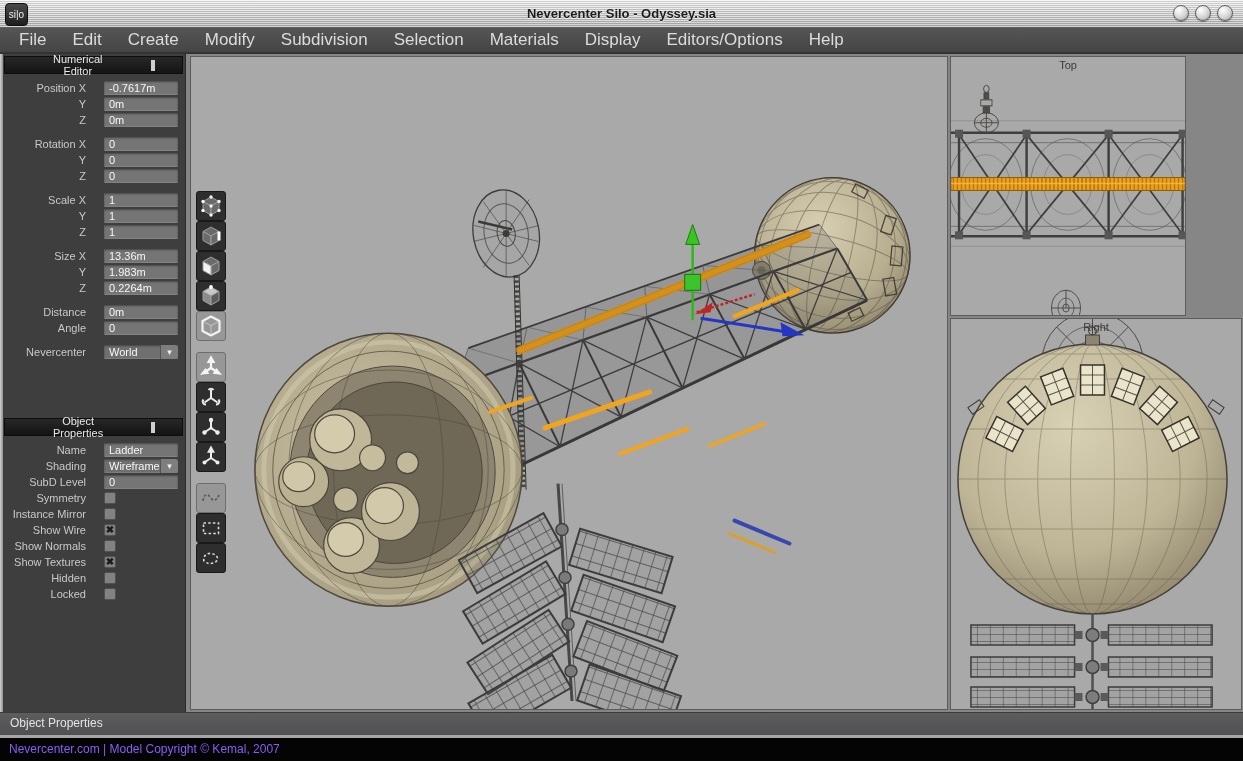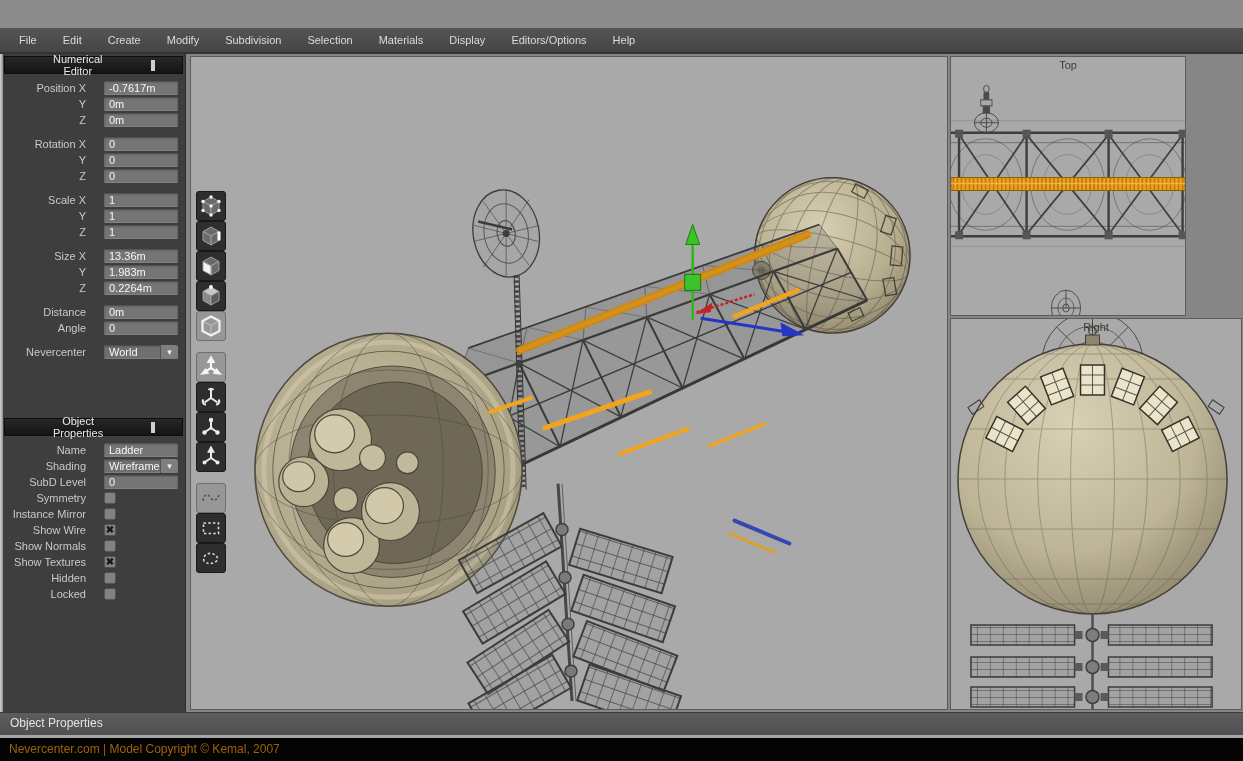--- a/index.html
+++ b/index.html
@@ -19,21 +19,21 @@
     font-size:13px;font-weight:bold;color:#1c1c1c;text-shadow:0 1px 0 rgba(255,255,255,.65);}
   .window-controls{position:absolute;right:10px;top:5px;display:flex;gap:6px;}
   .win-btn{width:16px;height:16px;border-radius:50%;box-sizing:border-box;
     background:radial-gradient(circle at 35% 30%,#ffffff,#d4d4d4 55%,#9b9b9b);
     border:1px solid #626262;box-shadow:0 1px 1px rgba(0,0,0,.35);}
 
   
   .menubar{position:absolute;left:0;top:28px;width:100%;height:26px;box-sizing:border-box;
     background:linear-gradient(180deg,#555555,#454545);border-bottom:2px solid #333;
     display:flex;align-items:center;padding-left:6px;}
-  .menu-item{color:#dcdcdc;font-size:11px;padding:0 13px;line-height:24px;white-space:nowrap;}
+  .menu-item{color:#dcdcdc;font-size:17px;padding:0 13px;line-height:24px;white-space:nowrap;}
 
   
   .content{position:absolute;left:0;top:54px;width:100%;height:658px;background:#868686;}
 
   
   .dock{position:absolute;left:0;top:0;width:186px;height:100%;background:#3e3e3e;
     border-right:1px solid #2a2a2a;box-sizing:border-box;}
   .dock::before{content:"";position:absolute;left:0;top:0;bottom:0;width:3px;
     background:linear-gradient(90deg,#d2d2d2,#8e8e8e);}
   .panel{position:absolute;left:4px;width:179px;background:#3e3e3e;}
@@ -79,27 +79,36 @@
     box-sizing:border-box;display:flex;align-items:center;justify-content:center;}
   .tb-btn.active{background:#979797;border-color:#6e6e6e;}
   .tb-icon{width:24px;height:24px;display:block;}
   .tb-icon svg{display:block;width:100%;height:100%;}
 
   
   .statusbar{position:absolute;left:0;top:712px;width:100%;height:26px;box-sizing:border-box;
     background:linear-gradient(180deg,#5d5d5f,#505052);border-top:1px solid #3a3a3a;
     border-bottom:3px solid #a6a6a6;color:#e3e3e3;font-size:12px;line-height:21px;padding-left:10px;}
   .footer{position:absolute;left:0;top:738px;width:100%;height:23px;box-sizing:border-box;
-    background:#040404;color:#a16207;font-size:12px;line-height:22px;padding-left:9px;}
+    background:#040404;color:#8b5cf6;font-size:12px;line-height:22px;padding-left:9px;}
 </style>
 </head>
 <body>
 
 <div class="window">
 
+  <div class="titlebar">
+    <div class="app-icon">si|o</div>
+    <div class="title">Nevercenter Silo - Odyssey.sia</div>
+    <div class="window-controls">
+        <div class="win-btn"></div>
+        <div class="win-btn"></div>
+        <div class="win-btn"></div>
+      </div>
+  </div>
 
   <div class="menubar">
       <div class="menu-item">File</div>
       <div class="menu-item">Edit</div>
       <div class="menu-item">Create</div>
       <div class="menu-item">Modify</div>
       <div class="menu-item">Subdivision</div>
       <div class="menu-item">Selection</div>
       <div class="menu-item">Materials</div>
       <div class="menu-item">Display</div>

